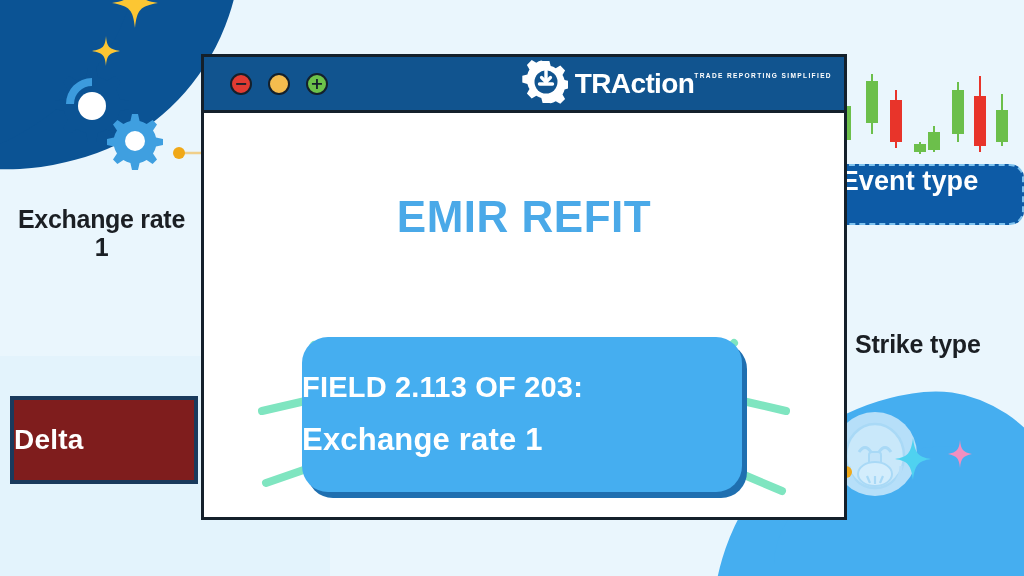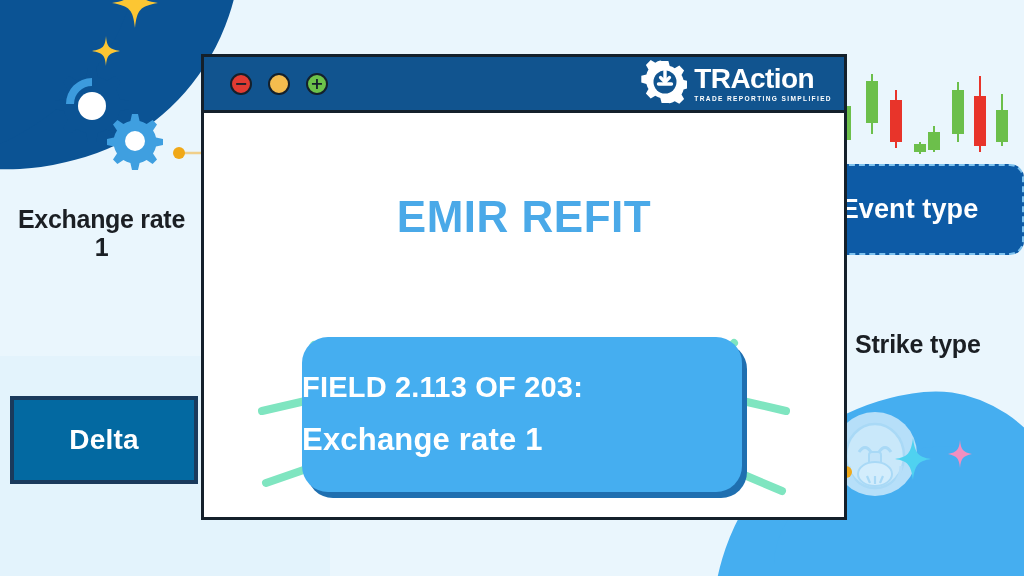--- a/index.html
+++ b/index.html
@@ -45,45 +45,45 @@
 
   .label-exchange-rate{
     position:absolute; left:14px; top:205px; width:175px;
     text-align:center; font-size:25px; font-weight:600; color:#1b1f24;
     line-height:1.13; letter-spacing:-.3px;
   }
 
   
   .delta-box{
     position:absolute; left:10px; top:396px; width:188px; height:88px;
-    background:#0369a1; border:4px solid #1a3a5c;
-    display:flex; align-items:center; justify-content:center;
+    background:#7f1d1d; border:4px solid #1a3a5c;
+    display:flex; align-items:center; 
   }
   .delta-box span{
     color:#ffffff; font-size:28px; font-weight:600; letter-spacing:.2px;
   }
   .delta-shadow{
     position:absolute; left:0; top:406px; width:198px; height:88px;
     background:#d6ecfa; z-index:-1;
   }
 
   
   .candles{ position:absolute; right:0; top:54px; width:190px; height:112px; }
 
   
   .label-strike-price{
     position:absolute; left:855px; top:330px;
     font-size:25px; font-weight:600; color:#1b1f24; letter-spacing:-.2px;
     white-space:nowrap;
   }
 
   .event-type-box{
-    position:absolute; left:795px; top:164px; width:229px; height:91px;
+    position:absolute; left:795px; top:164px; width:229px; height:61px;
     background:#0d5ba6; border:2px dashed #7ec2ee; border-radius:14px;
-    display:flex; align-items:center; justify-content:center;
+    display:flex; align-items:flex-start; justify-content:center;
   }
   .event-type-box span{
     color:#ffffff; font-size:27px; font-weight:600; letter-spacing:.1px;
   }
   .event-type-pin{ position:absolute; left:760px; top:236px; width:46px; height:42px; }
 
   
   .lion{ position:absolute; left:823px; top:408px; width:104px; height:104px; opacity:.82; }
   .sparkle-cyan{ position:absolute; left:895px; top:438px; }
   .sparkle-pink{ position:absolute; left:948px; top:440px; }
@@ -113,21 +113,21 @@
   .dot.green{ background:#6cc24a; }
   .dot .glyph{
     position:absolute; color:#14202b; font-size:16px; line-height:1;
     font-weight:700; font-family:"DejaVu Sans", sans-serif;
   }
 
   .logo{
     position:absolute; right:12px; top:50%; transform:translateY(-50%);
     display:flex; align-items:center; gap:7px;
   }
-  .logo-text{ display:flex; flex-direction:column; line-height:1; }
+  .logo-text{ display:flex; flex-direction:row; line-height:1; }
   .logo-name{
     color:#ffffff; font-size:28px; font-weight:700; letter-spacing:-.6px;
   }
   .logo-tag{
     color:#ffffff; font-size:6.6px; font-weight:700; letter-spacing:1.35px;
     margin-top:3px; white-space:nowrap;
   }
 
   .window-body{ position:relative; height:407px; }
 

